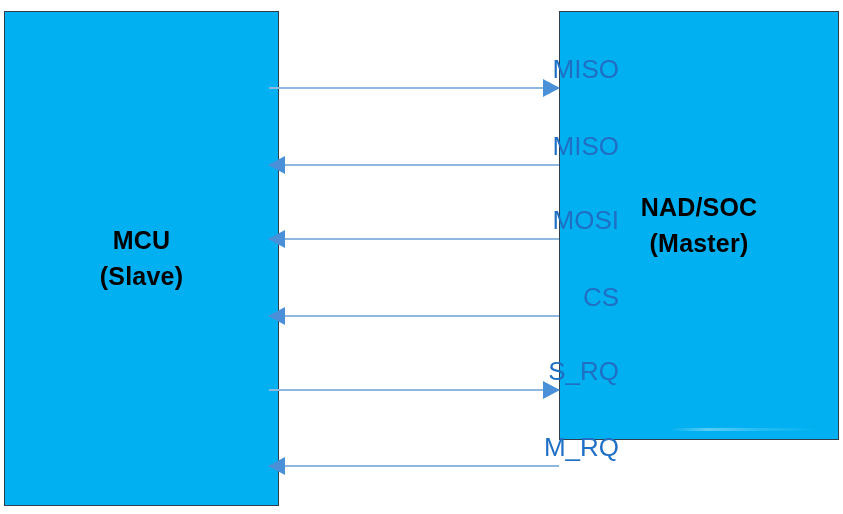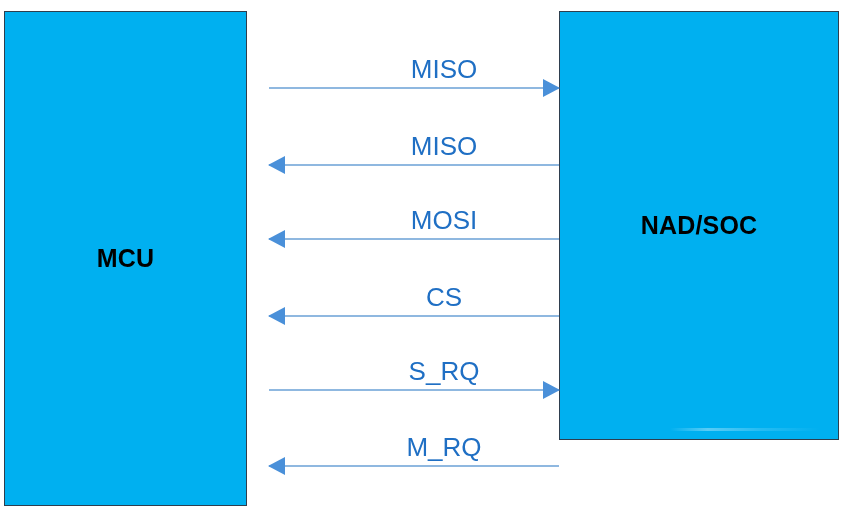--- a/index.html
+++ b/index.html
@@ -24,21 +24,21 @@
     box-sizing: border-box;
     display: flex;
     flex-direction: column;
     align-items: center;
     justify-content: center;
     color: #000000;
   }
   #block-left {
     left: 4px;
     top: 11px;
-    width: 243px;
+    width: 275px;
     height: 495px;
   }
   #block-right {
     left: 559px;
     top: 11px;
     width: 280px;
     height: 429px;
   }
   .block-line {
     font-size: 25px;
@@ -93,38 +93,40 @@
   }
   .sig-head.left {
     left: -1px;
     border-right: 17px solid #4A90D9;
   }
   .sig-label {
     position: absolute;
     left: 0;
     width: 350px;
     bottom: 5px;
-    text-align: center;
+    text-align: right;
     font-size: 26px;
     color: #1F6FC4;
     line-height: 1;
     white-space: nowrap;
   }
 </style>
 </head>
 <body>
 
 <div id="canvas">
 
   <div class="block" id="block-left">
     <div class="block-line">MCU</div>
+    <div class="block-line">(Slave)</div>
   </div>
 
   <div class="block" id="block-right">
     <div class="block-line">NAD/SOC</div>
+    <div class="block-line">(Master)</div>
     <div class="artifact"></div>
   </div>
 
   <div id="signal-layer">
       <div class="signal" style="top: 87px;">
         <div class="sig-line"></div>
         <div class="sig-head right"></div>
         <div class="sig-label">MISO</div>
       </div>
       <div class="signal" style="top: 164px;">

